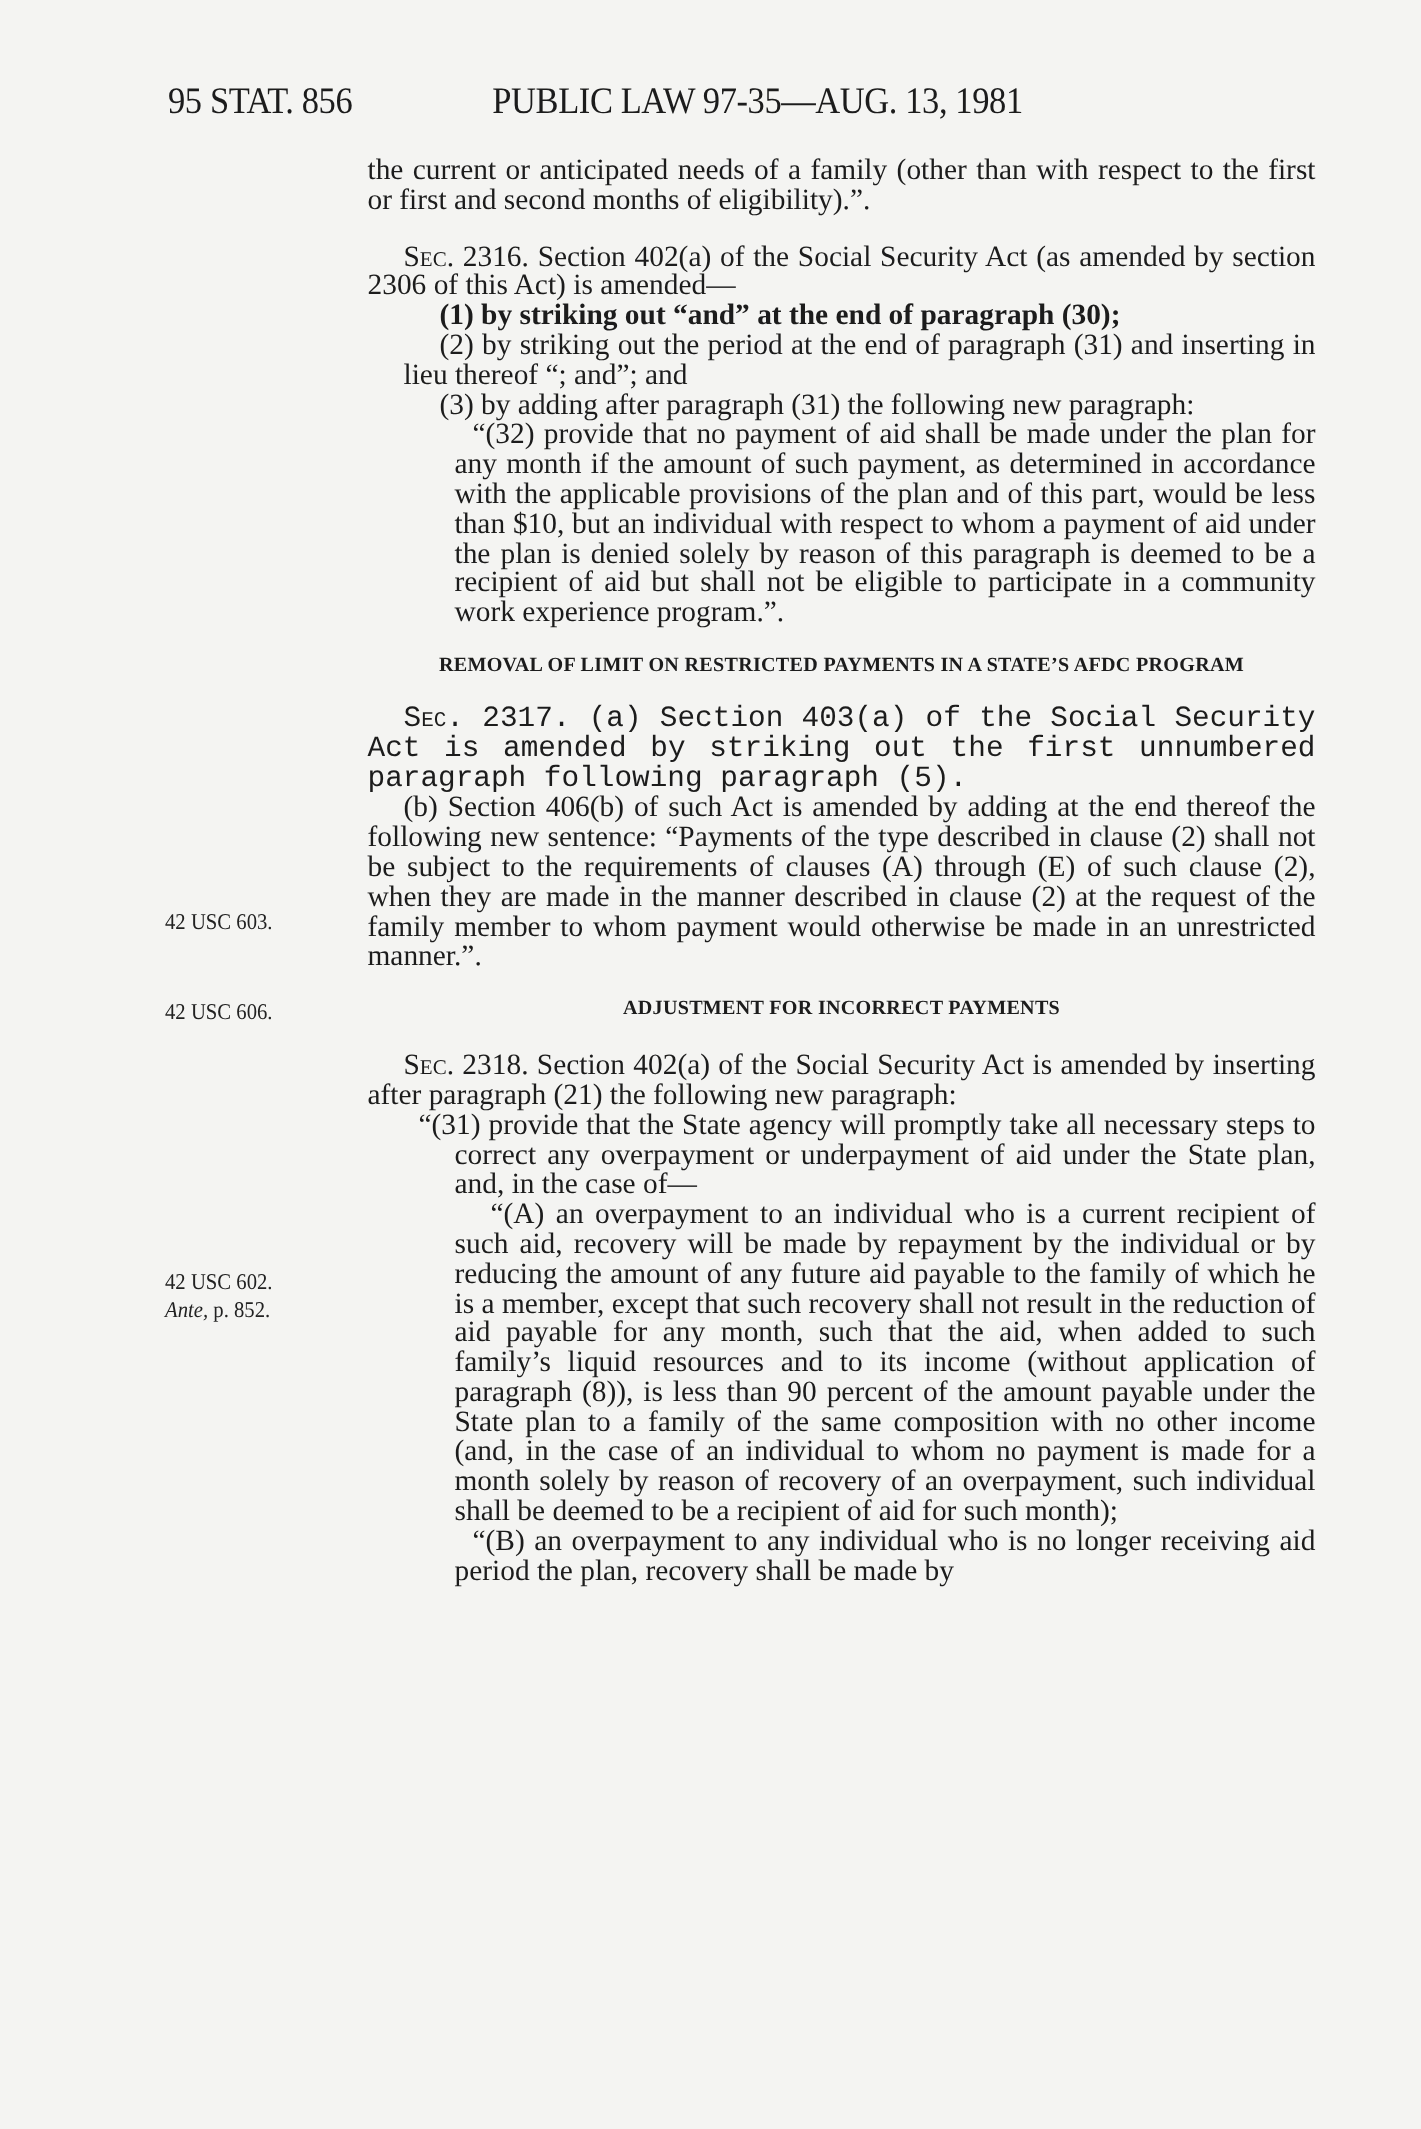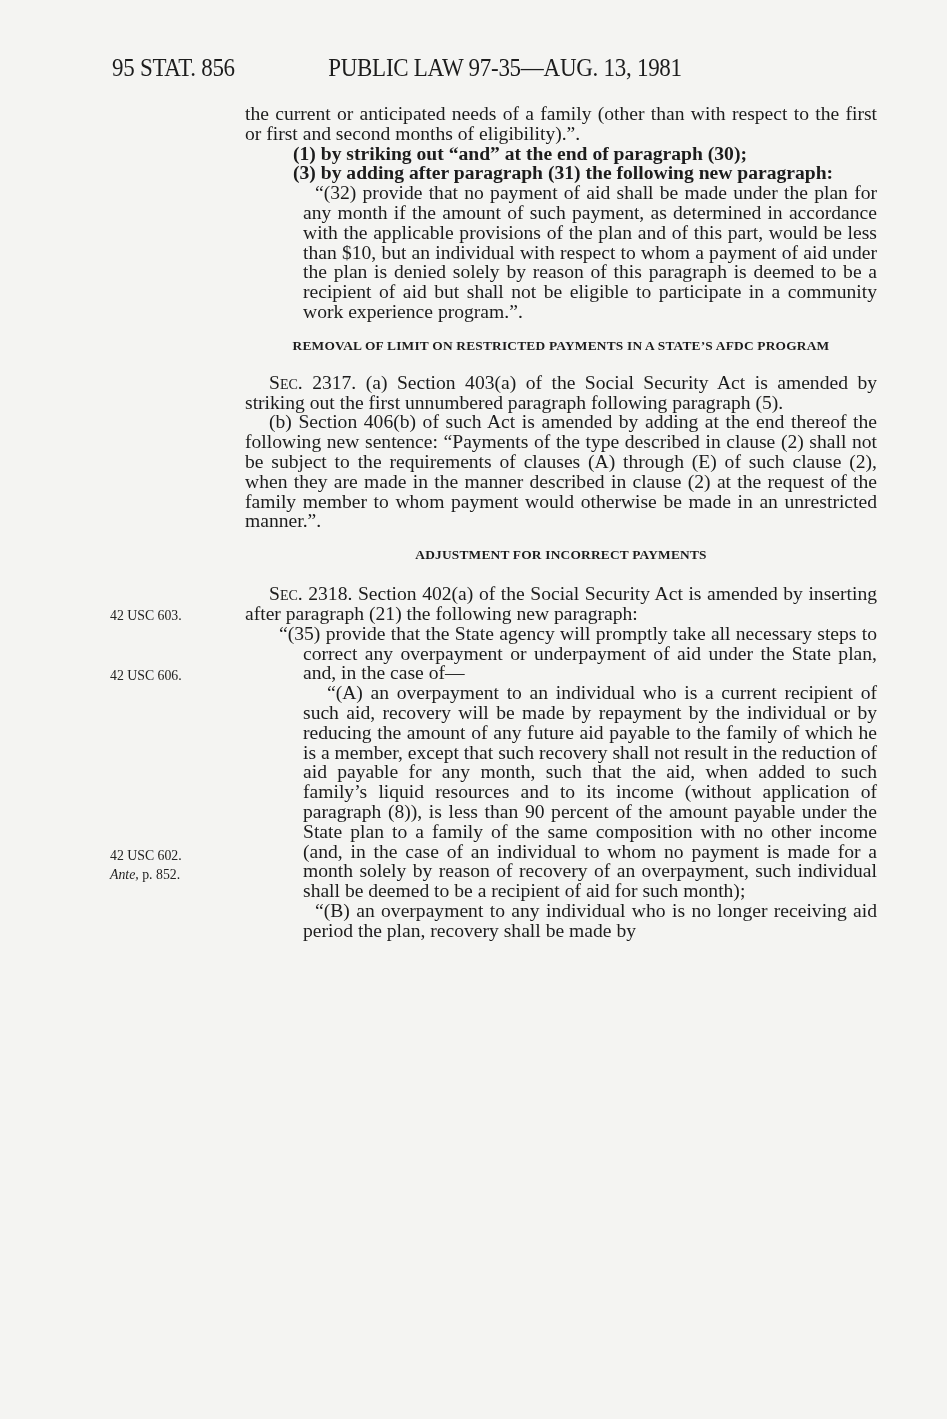--- a/index.html
+++ b/index.html
@@ -48,27 +48,29 @@
   </div>
 
   <div class="margin-note" style="top:606px;">42 USC 603.</div>
   <div class="margin-note" style="top:666px;">42 USC 606.</div>
   <div class="margin-note" style="top:846px;">42 USC 602.</div>
   <div class="margin-note" style="top:865px;"><i>Ante,</i><span> p. 852.</span></div>
 
   <div class="body">
     <p class="p">the current or anticipated needs of a family (other than with respect to the first or first and second months of eligibility).”.</p>
 
+    <p class="p ind1" style="margin-top:18px;"><span class="sc">Sec.</span><span> 2316. Section 402(a) of the Social Security Act (as amended by section 2306 of this Act) is amended—</span></p>
     <p class="p blk1"><span style="padding-left:24px;font-weight:bold;">(1) by striking out “and” at the end of paragraph (30);</span></p>
-    <p class="p" style="padding-left:24px;text-indent:24px;font-weight:bold;"><span>(3) by adding after paragraph (31) the following new paragraph:</span></p>
+    <p class="p" style="padding-left:24px;text-indent:24px;margin-left:0;"><span>(2) by striking out the period at the end of paragraph (31) and inserting in lieu thereof “; and”; and</span></p>
+    <p class="p" style="padding-left:24px;text-indent:24px;"><span>(3) by adding after paragraph (31) the following new paragraph:</span></p>
     <p class="p" style="padding-left:58px;text-indent:12px;">“(32) provide that no payment of aid shall be made under the plan for any month if the amount of such payment, as determined in accordance with the applicable provisions of the plan and of this part, would be less than $10, but an individual with respect to whom a payment of aid under the plan is denied solely by reason of this paragraph is deemed to be a recipient of aid but shall not be eligible to participate in a community work experience program.”.</p>
 
     <div class="heading">REMOVAL OF LIMIT ON RESTRICTED PAYMENTS IN A STATE’S AFDC PROGRAM</div>
-    <p class="p ind1" style="margin-top:18px;"><span class="sc">Sec.</span><span> 2317. (a) Section 403(a) of the Social Security Act is amended by striking out the first unnumbered paragraph following paragraph (5).</span></p>
+    <p class="p ind1" style="margin-top:18px;font-family:Liberation Mono, monospace;"><span class="sc">Sec.</span><span> 2317. (a) Section 403(a) of the Social Security Act is amended by striking out the first unnumbered paragraph following paragraph (5).</span></p>
     <p class="p ind1">(b) Section 406(b) of such Act is amended by adding at the end thereof the following new sentence: “Payments of the type described in clause (2) shall not be subject to the requirements of clauses (A) through (E) of such clause (2), when they are made in the manner described in clause (2) at the request of the family member to whom payment would otherwise be made in an unrestricted manner.”.</p>
 
     <div class="heading">ADJUSTMENT FOR INCORRECT PAYMENTS</div>
     <p class="p ind1" style="margin-top:20px;"><span class="sc">Sec.</span><span> 2318. Section 402(a) of the Social Security Act is amended by inserting after paragraph (21) the following new paragraph:</span></p>
-    <p class="p" style="padding-left:58px;text-indent:-24px;margin-left:24px;padding-left:34px;">“(35) provide that the State agency will promptly take all necessary steps to correct any overpayment or underpayment of aid under the State plan, and, in the case of—</p>
+    <p class="p" style="padding-left:58px;text-indent:-24px;margin-left:24px;padding-left:34px;">“(31) provide that the State agency will promptly take all necessary steps to correct any overpayment or underpayment of aid under the State plan, and, in the case of—</p>
     <p class="p" style="padding-left:58px;text-indent:24px;">“(A) an overpayment to an individual who is a current recipient of such aid, recovery will be made by repayment by the individual or by reducing the amount of any future aid payable to the family of which he is a member, except that such recovery shall not result in the reduction of aid payable for any month, such that the aid, when added to such family’s liquid resources and to its income (without application of paragraph (8)), is less than 90 percent of the amount payable under the State plan to a family of the same composition with no other income (and, in the case of an individual to whom no payment is made for a month solely by reason of recovery of an overpayment, such individual shall be deemed to be a recipient of aid for such month);</p>
     <p class="p" style="padding-left:58px;text-indent:12px;">“(B) an overpayment to any individual who is no longer receiving aid period the plan, recovery shall be made by</p>
   </div>
 </div>
 
 </body></html>

